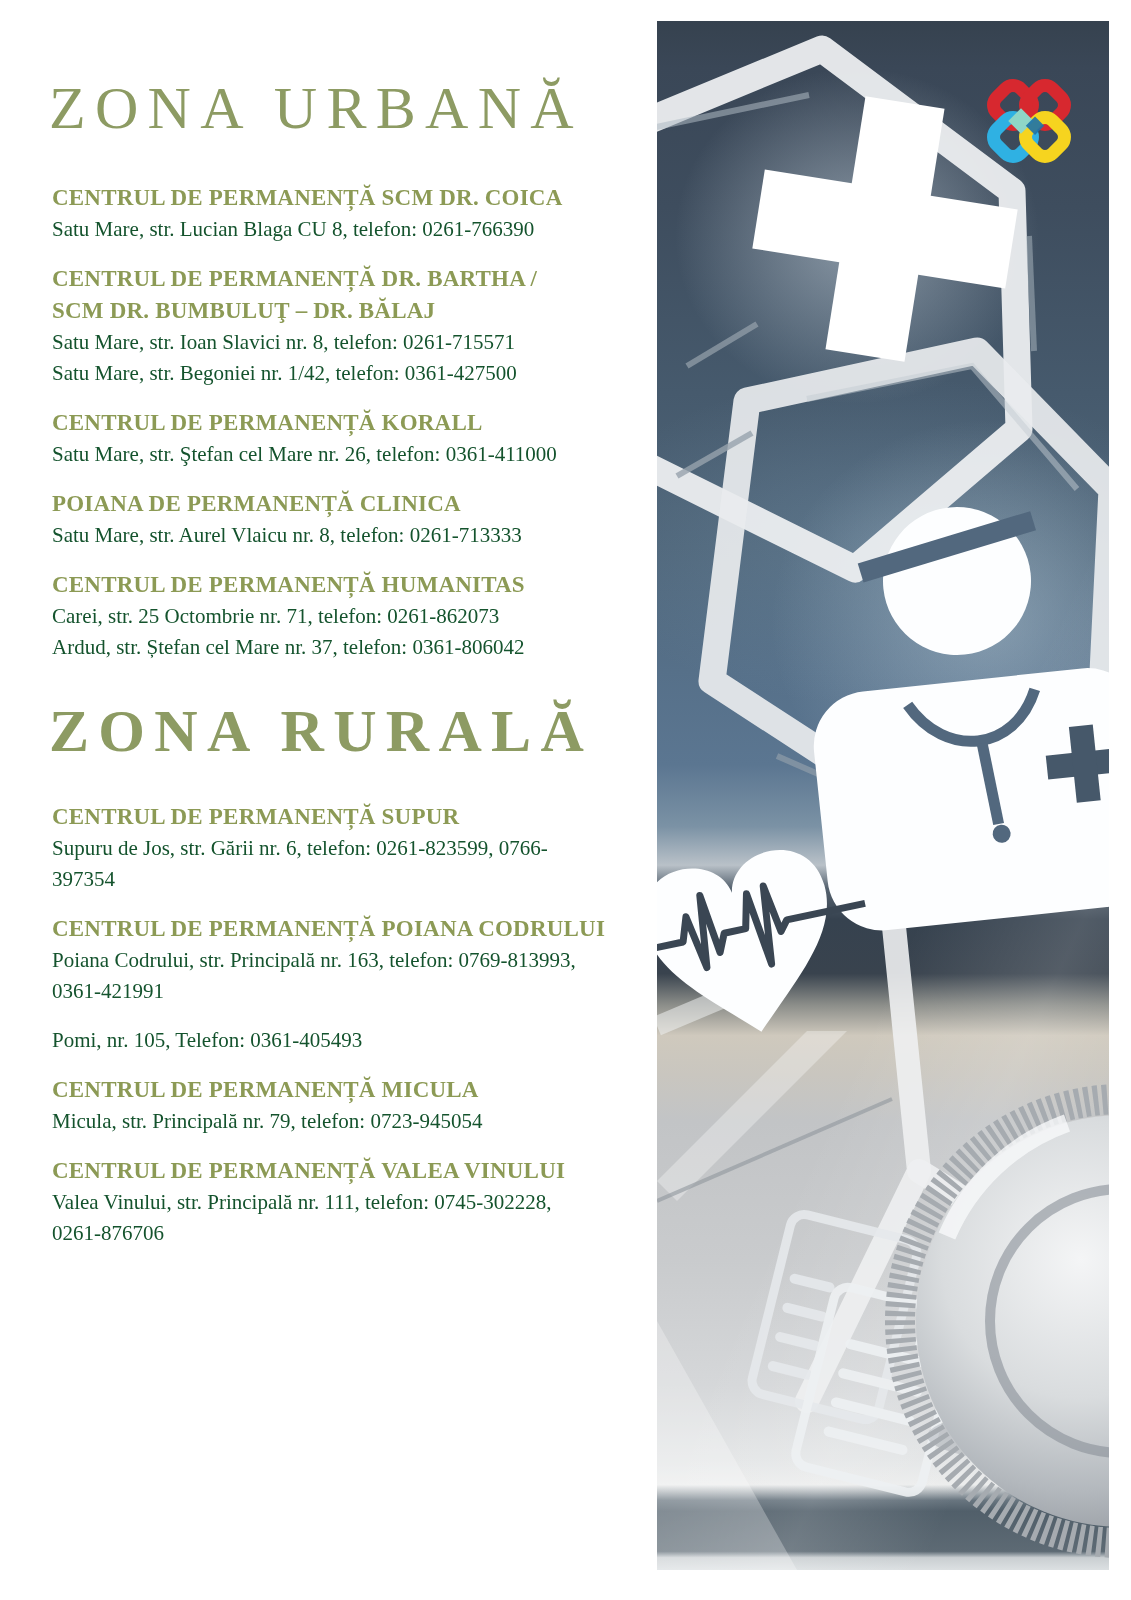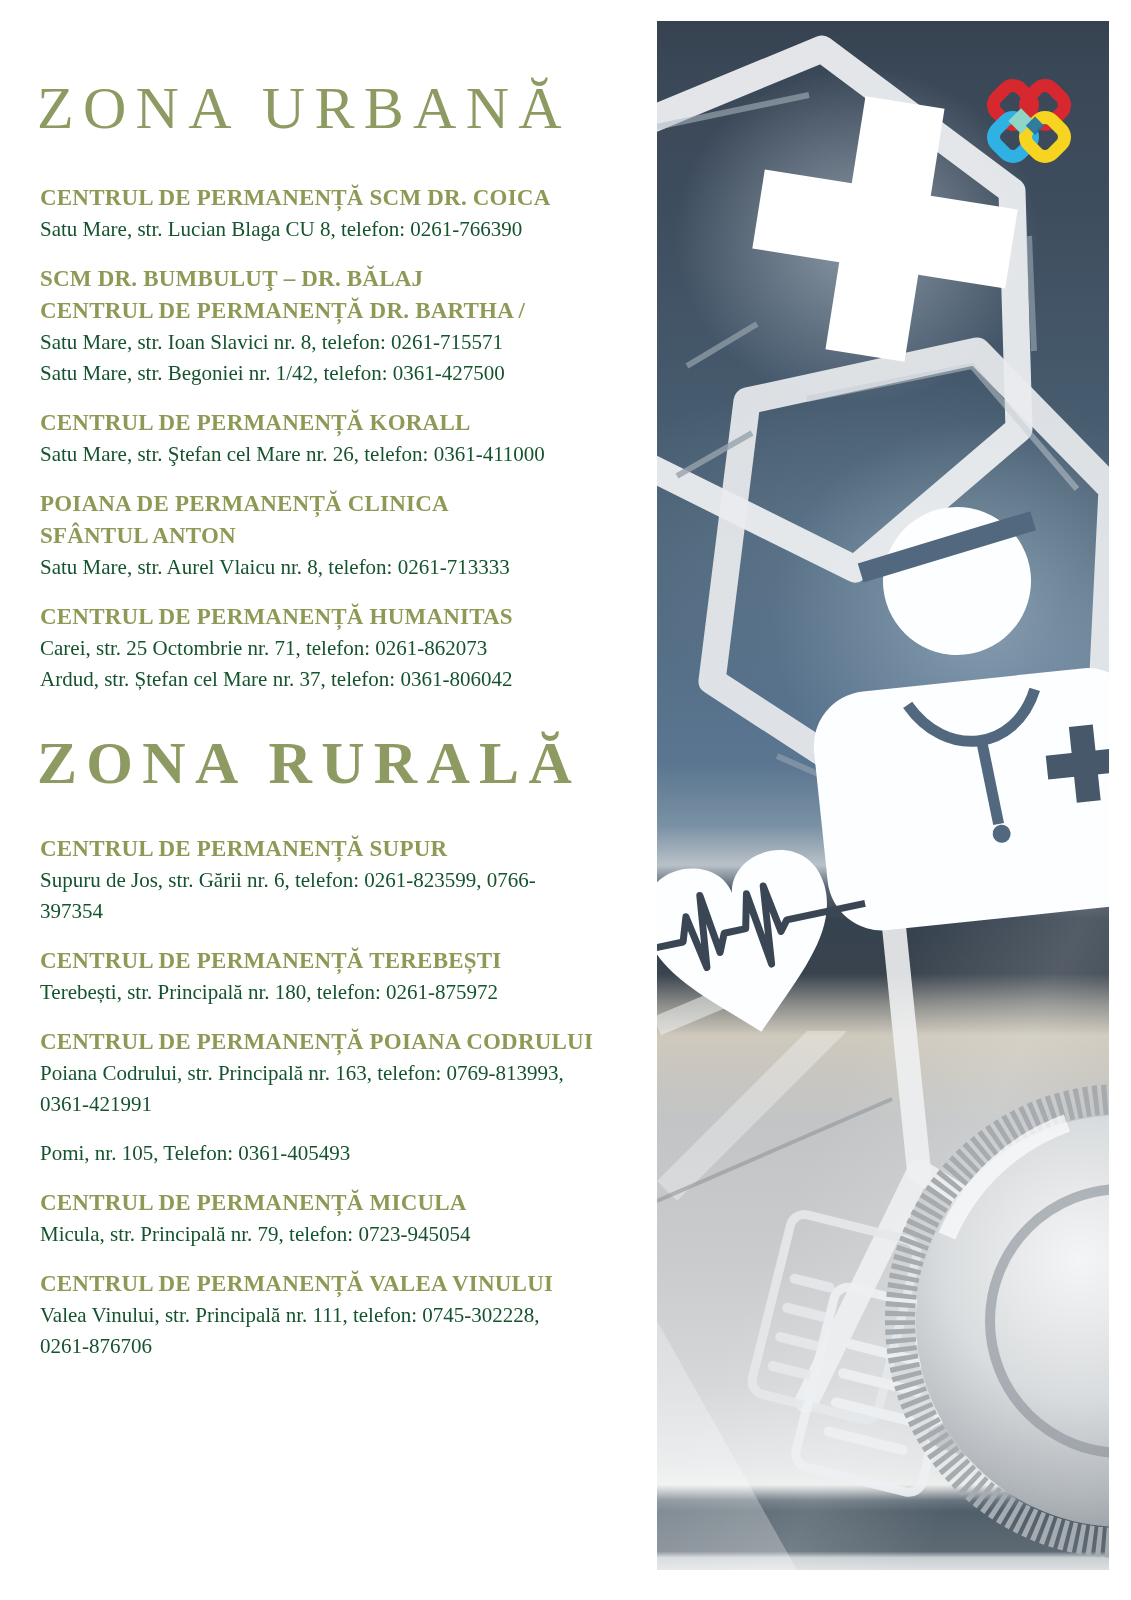--- a/index.html
+++ b/index.html
@@ -1,18 +1,18 @@
 <!DOCTYPE html>
 <html><head>
 <meta charset="utf-8">
 <style>
   html,body{margin:0;padding:0;background:#ffffff;}
   .page{position:relative;width:1131px;height:1600px;background:#ffffff;overflow:hidden;
         font-family:"Liberation Serif","DejaVu Serif",serif;}
-  .content{position:absolute;left:0;top:0;width:650px;padding:78px 0 0 37px;box-sizing:border-box;}
+  .content{position:absolute;left:12px;top:0;width:650px;padding:78px 0 0 37px;box-sizing:border-box;}
   .zone-title{font-size:60px;line-height:60px;letter-spacing:.155em;color:#8d9b63;
               font-weight:400;white-space:nowrap;margin:0 0 44px 0;}
   .zone-title.rural{margin-top:38px;margin-bottom:40px;font-weight:bold;}
   .entry{margin:0 0 18px 3px;}
   .hline{font-size:23px;font-weight:700;color:#8c9a55;line-height:32px;white-space:nowrap;letter-spacing:.2px;}
   .aline{font-size:21px;color:#14532d;line-height:31px;white-space:nowrap;}
   .photo{position:absolute;left:657px;top:21px;width:452px;height:1549px;overflow:hidden;
     background:
       linear-gradient(115deg, rgba(255,255,255,0) 58%, rgba(255,255,255,.14) 72%, rgba(255,255,255,0) 84%),
       radial-gradient(260px 240px at 200px 215px, rgba(214,226,235,.50), rgba(214,226,235,0) 70%),
@@ -34,55 +34,50 @@
   <div class="content">
 
     <h1 class="zone-title">ZONA URBANĂ</h1>
 
     <div class="entry">
       <div class="hline">CENTRUL DE PERMANENȚĂ SCM DR. COICA</div>
       <div class="aline">Satu Mare, str. Lucian Blaga CU 8, telefon: 0261-766390</div>
     </div>
 
     <div class="entry">
+      <div class="hline">CENTRUL DE PERMANENȚĂ DR. BARTHA  /</div>
       <div class="hline">SCM DR. BUMBULUŢ – DR. BĂLAJ</div>
-      <div class="hline">CENTRUL DE PERMANENȚĂ DR. BARTHA  /</div>
       <div class="aline">Satu Mare, str. Ioan Slavici nr. 8, telefon: 0261-715571</div>
       <div class="aline">Satu Mare, str. Begoniei nr. 1/42, telefon: 0361-427500</div>
     </div>
 
     <div class="entry">
       <div class="hline">CENTRUL DE PERMANENȚĂ KORALL</div>
       <div class="aline">Satu Mare, str. Ştefan cel Mare nr. 26, telefon: 0361-411000</div>
     </div>
 
     <div class="entry">
       <div class="hline">POIANA DE PERMANENȚĂ CLINICA</div>
-      <div class="hline">SFÂNTUL ANTON</div>
       <div class="aline">Satu Mare, str. Aurel Vlaicu nr. 8, telefon: 0261-713333</div>
     </div>
 
     <div class="entry">
       <div class="hline">CENTRUL DE PERMANENȚĂ HUMANITAS</div>
       <div class="aline">Carei, str. 25 Octombrie nr. 71, telefon: 0261-862073</div>
       <div class="aline">Ardud, str. Ștefan cel Mare nr. 37, telefon: 0361-806042</div>
     </div>
 
     <h1 class="zone-title rural">ZONA RURALĂ</h1>
 
     <div class="entry">
       <div class="hline">CENTRUL DE PERMANENȚĂ SUPUR</div>
       <div class="aline">Supuru de Jos, str. Gării nr. 6, telefon: 0261-823599, 0766-</div>
       <div class="aline">397354</div>
     </div>
 
-    <div class="entry">
-      <div class="hline">CENTRUL DE PERMANENȚĂ TEREBEȘTI</div>
-      <div class="aline">Terebești, str. Principală nr. 180, telefon: 0261-875972</div>
-    </div>
 
     <div class="entry">
       <div class="hline">CENTRUL DE PERMANENȚĂ POIANA CODRULUI</div>
       <div class="aline">Poiana Codrului, str. Principală nr. 163, telefon: 0769-813993,</div>
       <div class="aline">0361-421991</div>
     </div>
 
     <div class="entry">
       <div class="aline">Pomi, nr. 105, Telefon: 0361-405493</div>
     </div>

